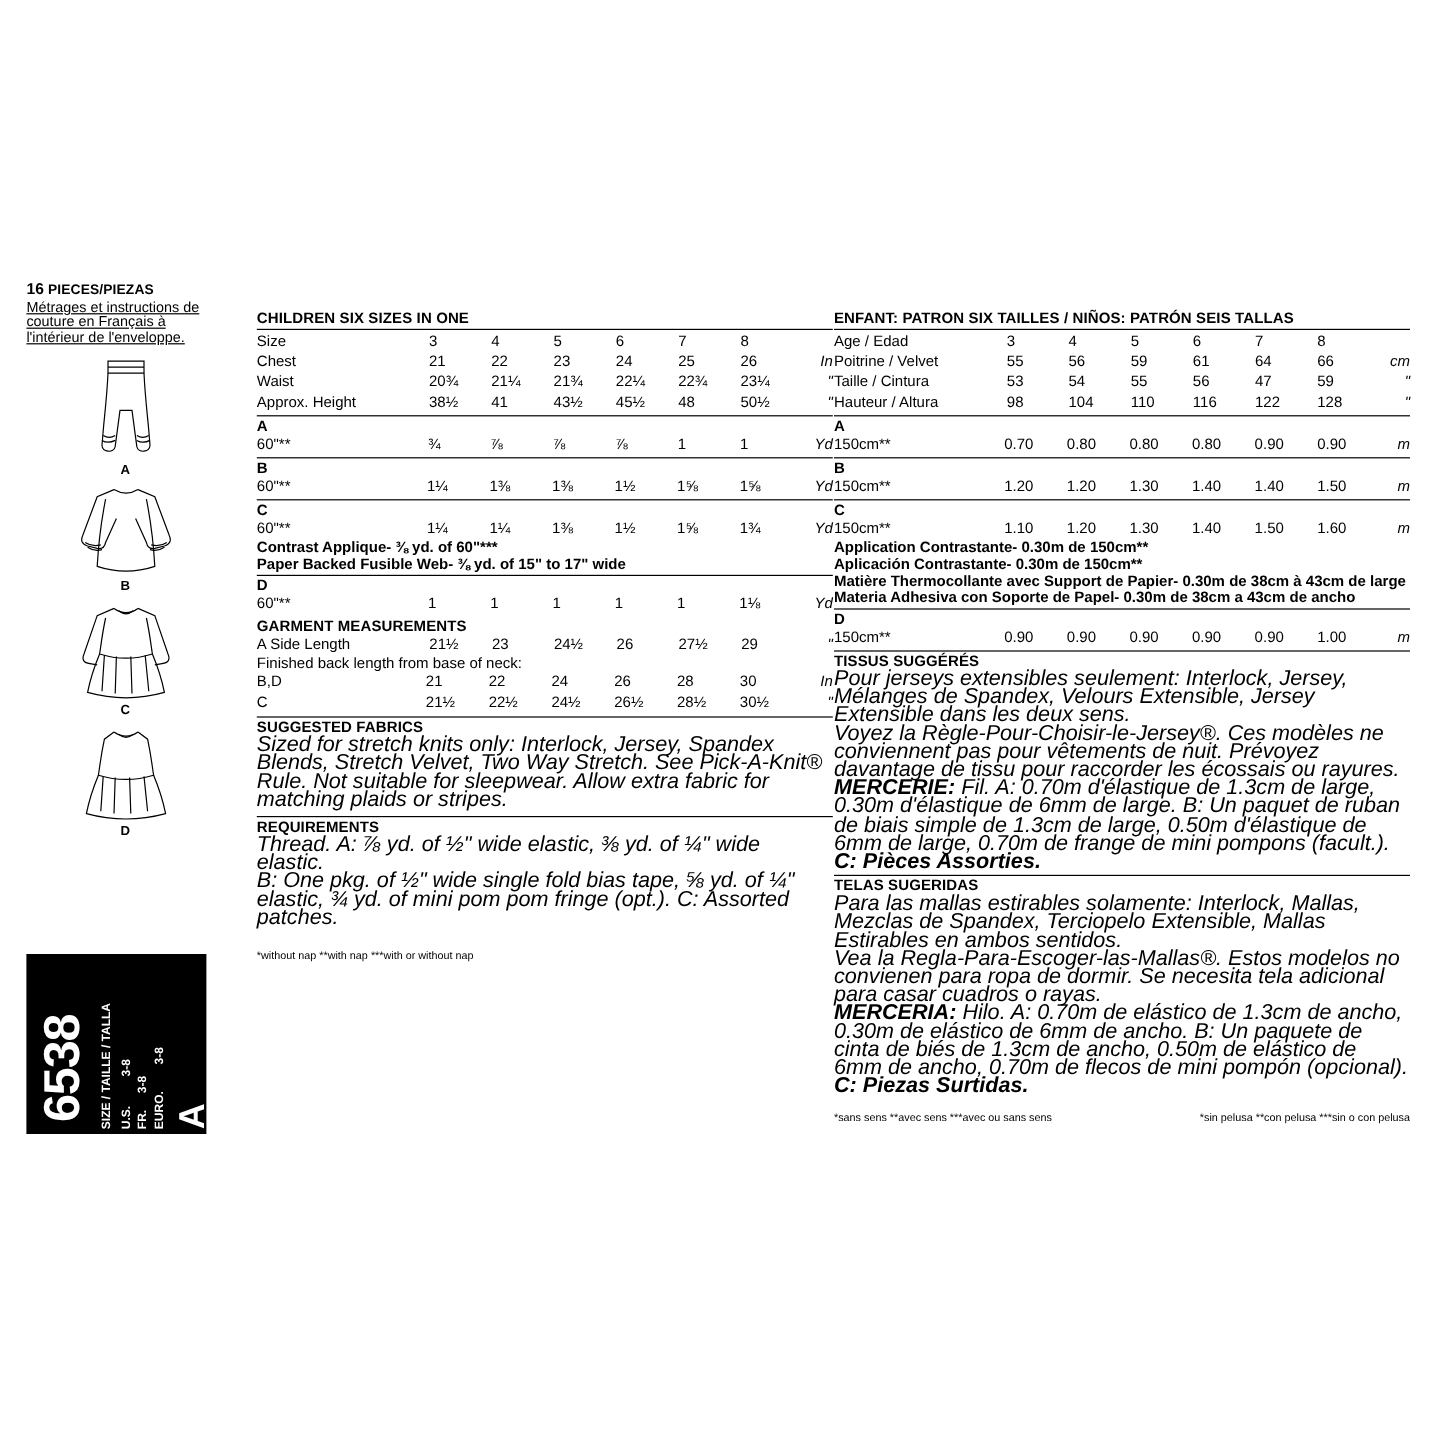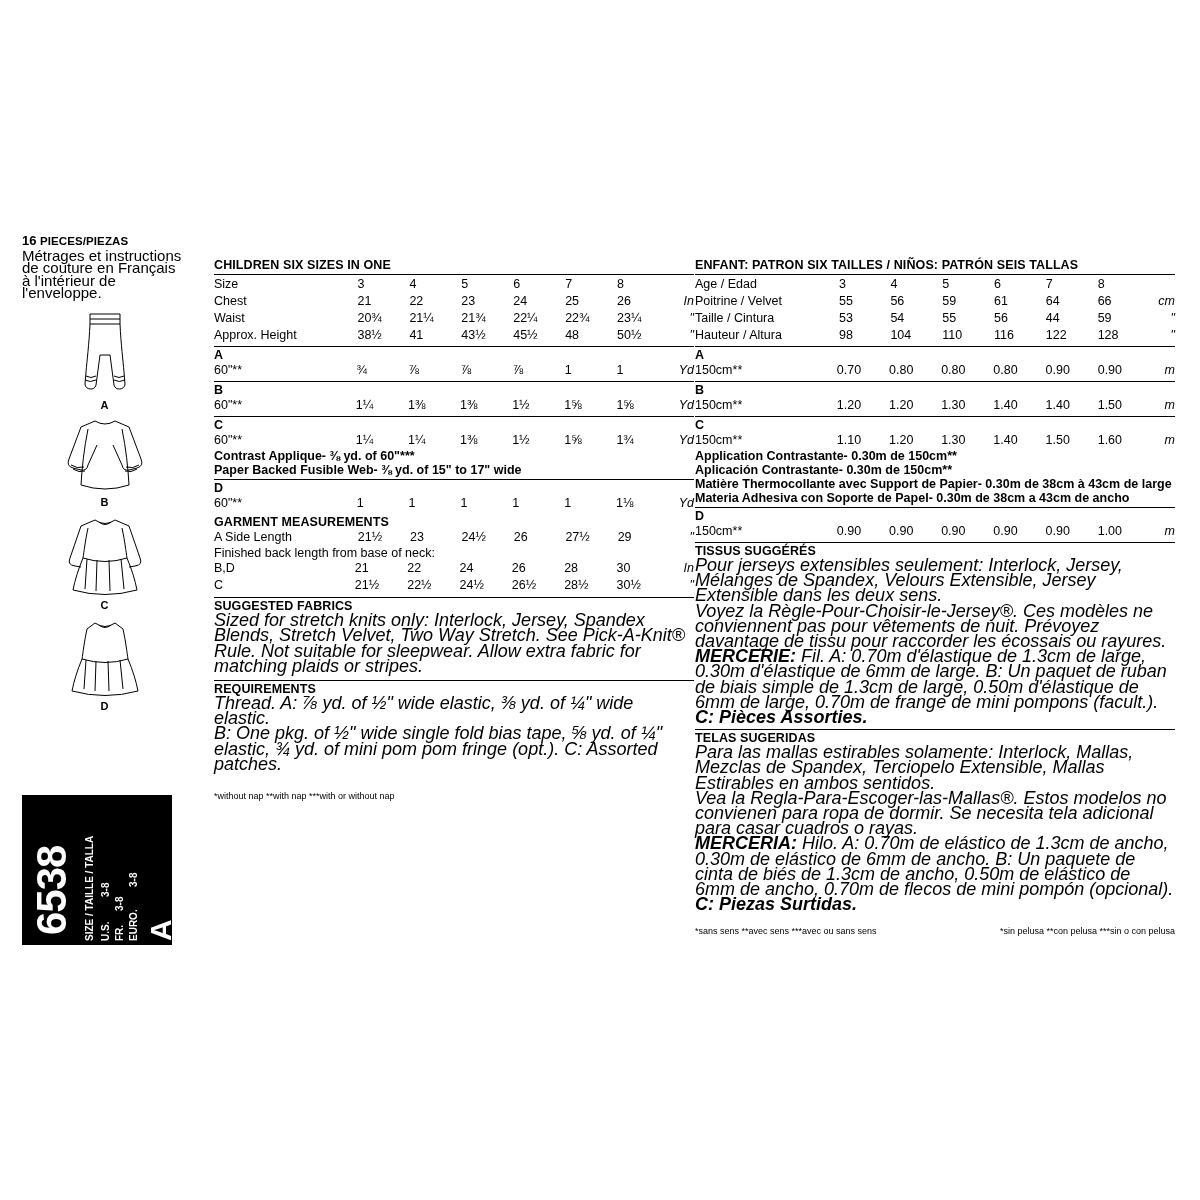--- a/index.html
+++ b/index.html
@@ -8,21 +8,21 @@
     font-family:"Liberation Sans", sans-serif;
     color:#000;
     -webkit-font-smoothing:antialiased;
   }
   .page{position:relative;width:1200px;height:853px;padding-left:35px;}
 
   
   .leftcol{position:absolute;left:22px;top:233px;width:165px;}
   .pieces{font-size:11.5px;font-weight:bold;letter-spacing:.1px;}
   .pieces .num{font-size:13px;}
-  .leftnote{font-size:15px;line-height:12.4px;margin-top:2px;}
+  .leftnote{font-size:12px;line-height:12.4px;margin-top:2px;text-decoration:underline;}
 
   .figs{margin-top:10px;width:165px;}
   .fig{position:relative;width:165px;text-align:center;}
   .fig svg{display:block;margin:0 auto;}
   .figlabel{font-size:11px;font-weight:bold;margin-top:1px;margin-bottom:4px;}
 
   
   .blackblock{
     position:absolute;left:22px;top:795px;width:150px;height:150px;
     background:#000;color:#fff;
@@ -343,21 +343,21 @@
         <td class="c">64</td>
         <td class="c">66</td>
         <td class="unit">cm</td>
       </tr>
       <tr>
         <td class="lbl">Taille / Cintura</td>
         <td class="c">53</td>
         <td class="c">54</td>
         <td class="c">55</td>
         <td class="c">56</td>
-        <td class="c">44</td>
+        <td class="c">47</td>
         <td class="c">59</td>
         <td class="unit">"</td>
       </tr>
       <tr>
         <td class="lbl">Hauteur / Altura</td>
         <td class="c">98</td>
         <td class="c">104</td>
         <td class="c">110</td>
         <td class="c">116</td>
         <td class="c">122</td>

